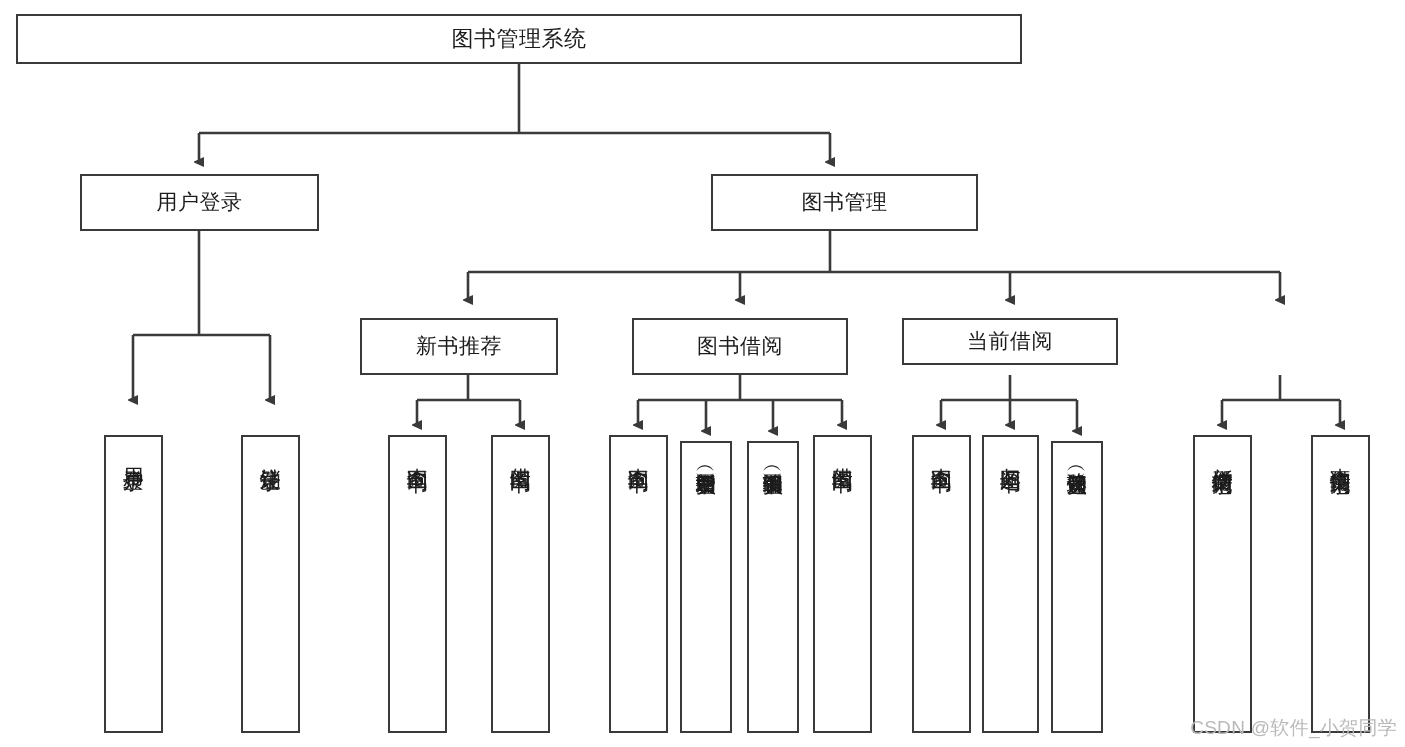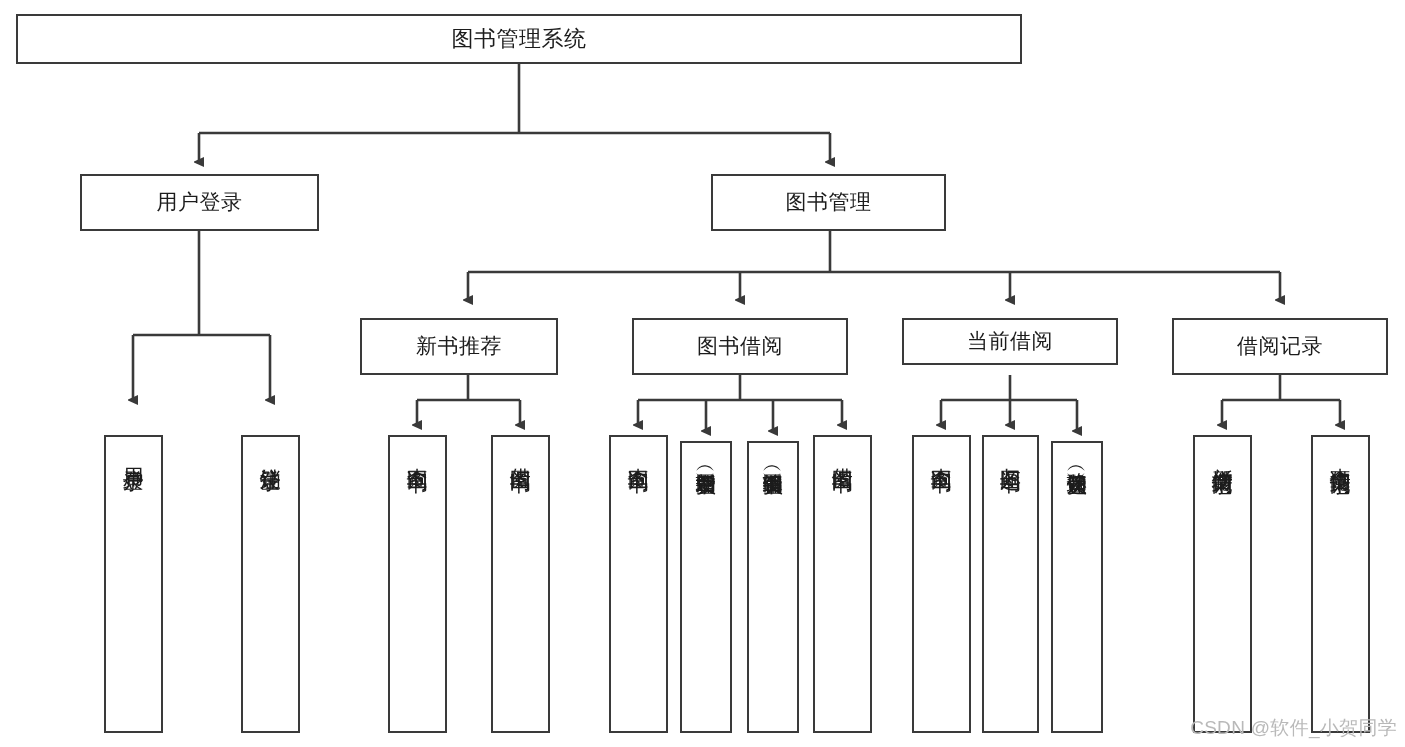--- a/index.html
+++ b/index.html
@@ -137,36 +137,33 @@
     </g>
   </svg>
 
   <div class="node horiz root" style="left:16px; top:14px; width:1006px; height:50px;">
     <span class="label">图书管理系统</span>
   </div>
 
   <div class="node horiz" style="left:80px; top:174px; width:239px; height:57px;">
     <span class="label">用户登录</span>
   </div>
-  <div class="node horiz" style="left:711px; top:174px; width:235px; height:57px;">
+  <div class="node horiz" style="left:711px; top:174px; width:267px; height:57px;">
     <span class="label">图书管理</span>
   </div>
 
   <div class="node horiz" style="left:360px; top:318px; width:198px; height:57px;">
     <span class="label">新书推荐</span>
   </div>
   <div class="node horiz" style="left:632px; top:318px; width:216px; height:57px;">
     <span class="label">图书借阅</span>
   </div>
   <div class="node horiz" style="left:902px; top:318px; width:216px; height:47px;">
     <span class="label">当前借阅</span>
   </div>
-  <div class="node horiz" style="left:1172px; top:318px; width:216px; height:57px;">
-    <span class="label">借阅记录</span>
-  </div>
 
   <div class="node vert" style="left:104px; top:435px; width:59px; height:298px;">
     <span class="label">用户登录</span>
   </div>
   <div class="node vert" style="left:241px; top:435px; width:59px; height:298px;">
     <span class="label">注销登录</span>
   </div>
 
   <div class="node vert" style="left:388px; top:435px; width:59px; height:298px;">
     <span class="label">查询图书</span>

